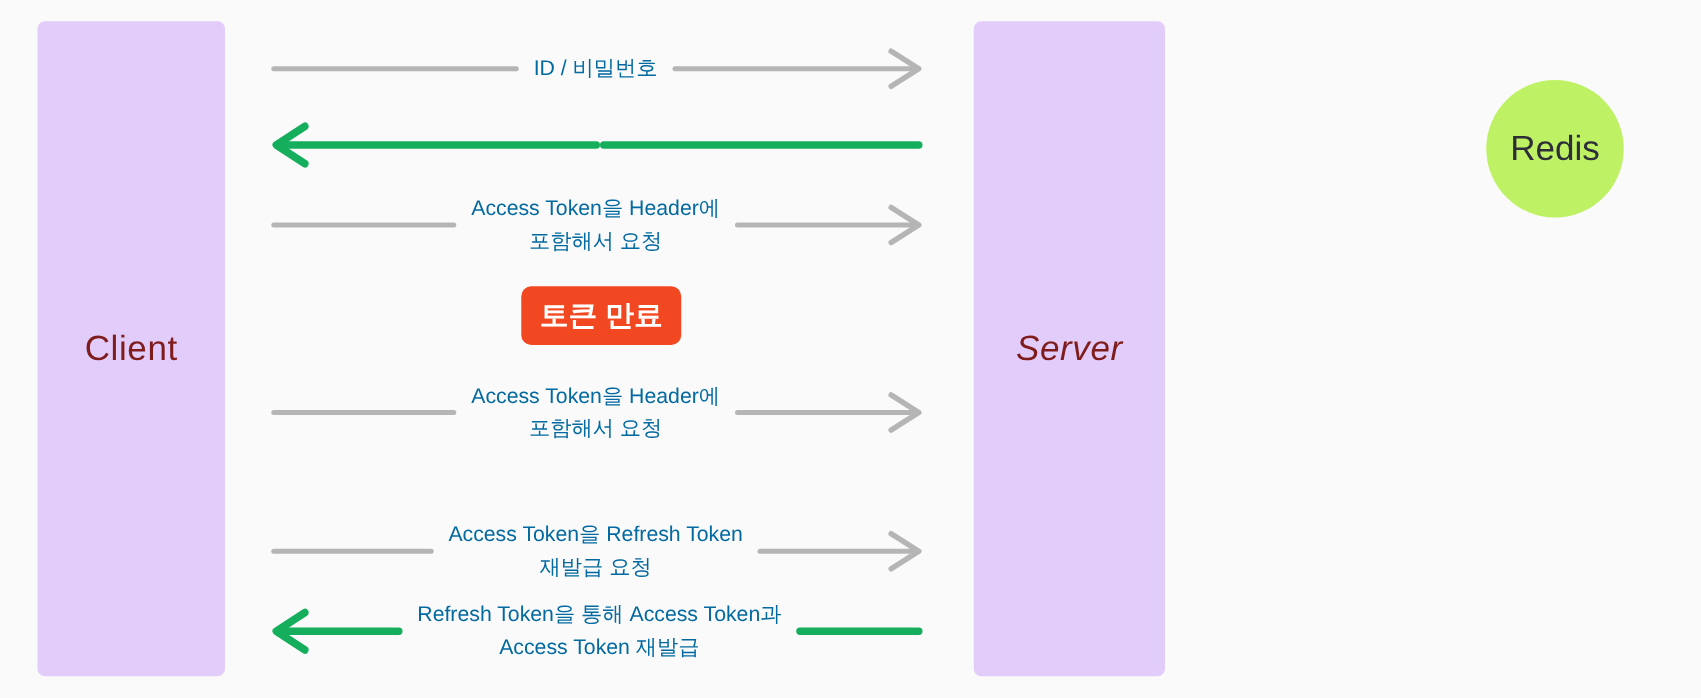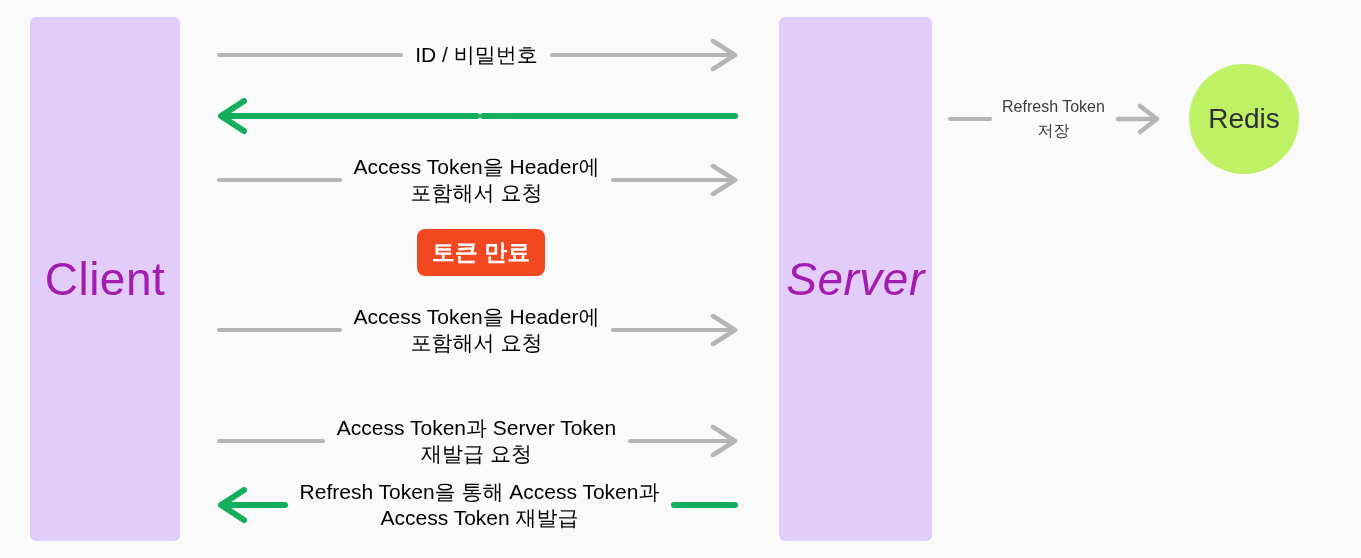--- a/index.html
+++ b/index.html
@@ -14,23 +14,23 @@
     overflow:hidden;
   }
   
   .node-box{
     position:absolute;
     background:#e2ccfa;
     border-radius:6px;
     display:flex;align-items:center;justify-content:center;
   }
   .node-box .node-label{
-    font-size:46px;
+    font-size:28px;
     font-weight:500;
-    color:#a21caf;
+    color:#7f1d1d;
     letter-spacing:0.5px;
   }
   #client-box{left:30px;top:17px;width:150px;height:524px;}
   #server-box{left:779px;top:17px;width:153px;height:524px;font-style:italic;}
   #redis-circle{
     position:absolute;left:1189px;top:64px;width:110px;height:110px;
     background:#bef264;border-radius:50%;
     display:flex;align-items:center;justify-content:center;
   }
   #redis-circle .node-label{font-size:28px;font-weight:500;color:#2e2e38;}
@@ -42,21 +42,21 @@
   .flow-row{
     position:absolute;left:0;width:100%;
     display:flex;align-items:center;
     transform:translateY(-50%);
   }
   .flow-row .line{flex:1;height:4.5px;border-radius:3px;}
   .flow-row.c-gray .line{background:#b5b5b5;}
   .flow-row.c-green .line{background:#14ae5c;height:6px;}
   .flow-label{
     margin:0 12px;text-align:center;
-    font-size:21px;line-height:26px;color:#000000;
+    font-size:17px;line-height:26px;color:#0369a1;
     white-space:nowrap;
   }
   .flow-label span{display:block;}
   .chev{flex:0 0 auto;display:block;}
   .chev-r{margin-left:-26px;}
   .chev-l{margin-right:-26px;}
 
   
   .badge{
     position:absolute;left:417px;top:229px;width:128px;height:47px;
@@ -137,21 +137,21 @@
       <span class="line"></span>
       <svg class="chev chev-r" width="28" height="34" viewBox="0 0 28 34">
           <polyline points="3,3 25,17 3,31" fill="none" stroke="#b5b5b5" stroke-width="4.5" stroke-linecap="round" stroke-linejoin="round"></polyline>
         </svg>
     </div>
 
 
     <div class="flow-row c-gray" style="top:441px">
       <span class="line"></span>
       <span class="flow-label">
-          <span>Access Token과 Server Token</span>
+          <span>Access Token을 Refresh Token</span>
           <span>재발급 요청</span>
         </span>
       <span class="line"></span>
       <svg class="chev chev-r" width="28" height="34" viewBox="0 0 28 34">
           <polyline points="3,3 25,17 3,31" fill="none" stroke="#b5b5b5" stroke-width="4.5" stroke-linecap="round" stroke-linejoin="round"></polyline>
         </svg>
     </div>
 
     <div class="flow-row c-green" style="top:505px">
       <svg class="chev chev-l" width="30" height="38" viewBox="0 0 30 38">
@@ -162,25 +162,14 @@
           <span>Refresh Token을 통해 Access Token과</span>
           <span>Access Token 재발급</span>
         </span>
       <span class="line"></span>
     </div>
 
   </div>
 
   <div class="badge">토큰 만료</div>
 
-  <div class="store-row">
-    <span class="line"></span>
-    <span class="store-label">
-        <span>Refresh Token</span>
-        <span>저장</span>
-      </span>
-    <svg width="46" height="36" viewBox="0 0 46 36">
-        <line x1="3" y1="18" x2="38" y2="18" stroke="#b5b5b5" stroke-width="4.5" stroke-linecap="round"></line>
-        <polyline points="25,5 42,18 25,31" fill="none" stroke="#b5b5b5" stroke-width="4.5" stroke-linecap="round" stroke-linejoin="round"></polyline>
-      </svg>
-  </div>
 
 </div>
 
 </body></html>

